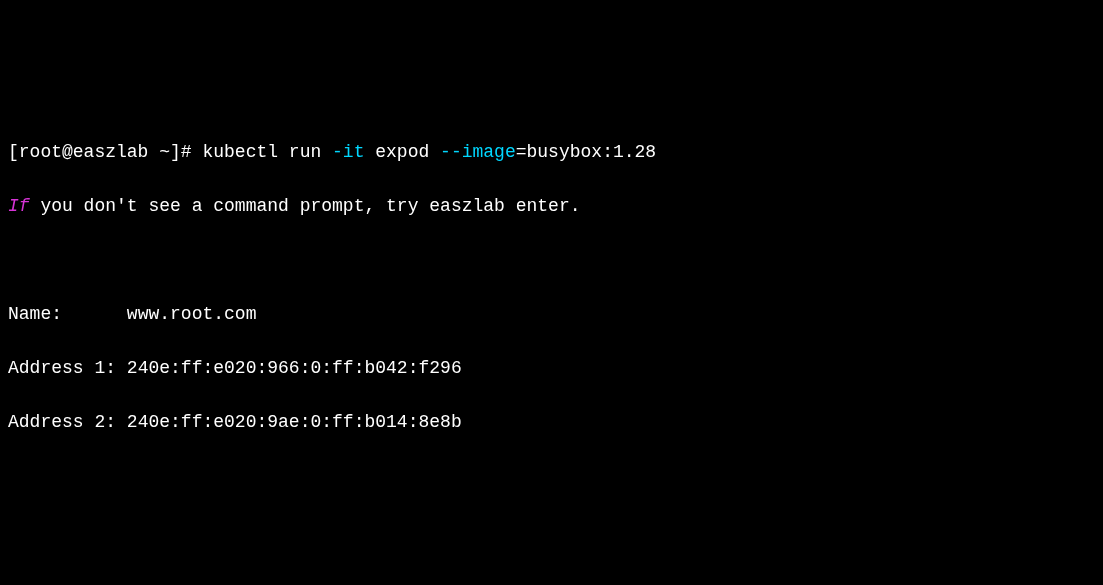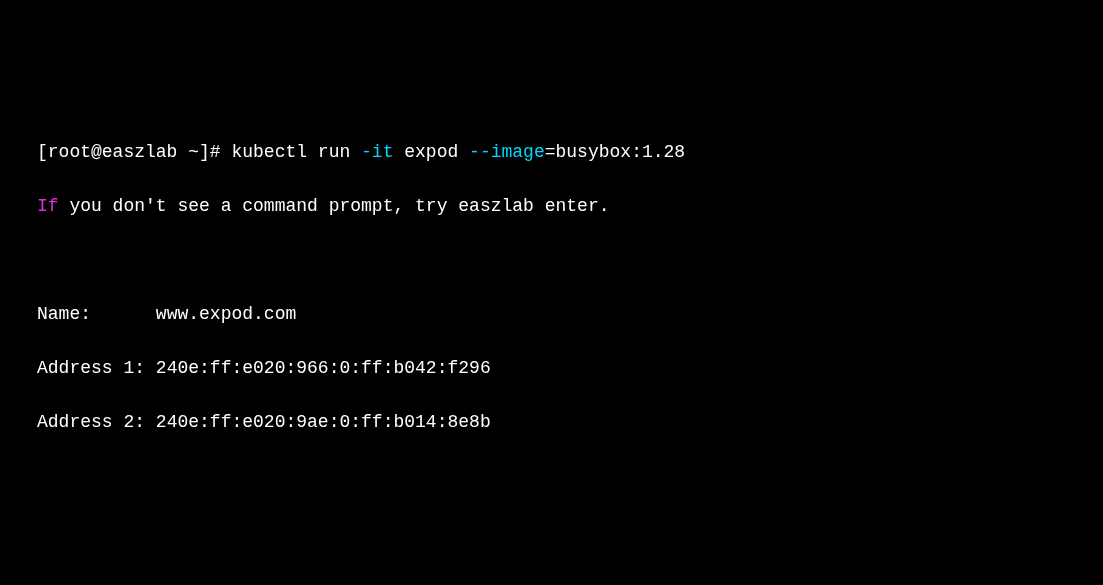--- a/index.html
+++ b/index.html
@@ -14,33 +14,33 @@
       line-height: 1.5;
       padding: 4px 8px;
       color: #ffffff;
       white-space: pre;
       width: 1103px;
       height: 585px;
       overflow: hidden;
     }
     .white { color: #ffffff; }
     .cyan { color: #00d7ff; }
-    .magenta { color: #d633d6; }
-    .line { display: block; margin-left: 29px; }
+    .magenta { color: #d633d6; font-style: italic; }
+    .line { display: block; }
   </style>
 </head>
 <body>
 
 
 
 <div>
 <span class="line"><span class="white">[root@easzlab ~]# </span><span class="white">kubectl run </span><span class="cyan">-it</span><span class="white"> expod </span><span class="cyan">--image</span><span class="white">=busybox:1.28</span></span>
 <span class="line"><span class="magenta">If</span><span class="white"> you don't see a command prompt, try easzlab enter.</span></span>
 <span class="line"> </span>
-<span class="line"><span class="white">Name:      </span><span class="white">www.expod.com</span></span>
+<span class="line"><span class="white">Name:      </span><span class="white">www.root.com</span></span>
 <span class="line"><span class="white">Address 1: </span><span class="white">240e:ff:e020:966:0:ff:b042:f296</span></span>
 <span class="line"><span class="white">Address 2: </span><span class="white">240e:ff:e020:9ae:0:ff:b014:8e8b</span></span>
 
 
 
 
 
 
 
 

